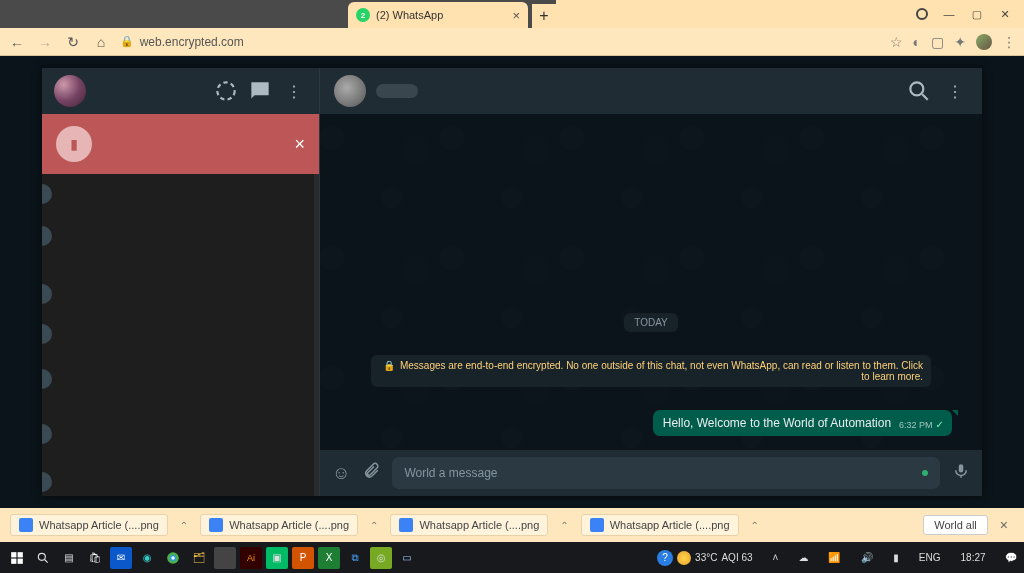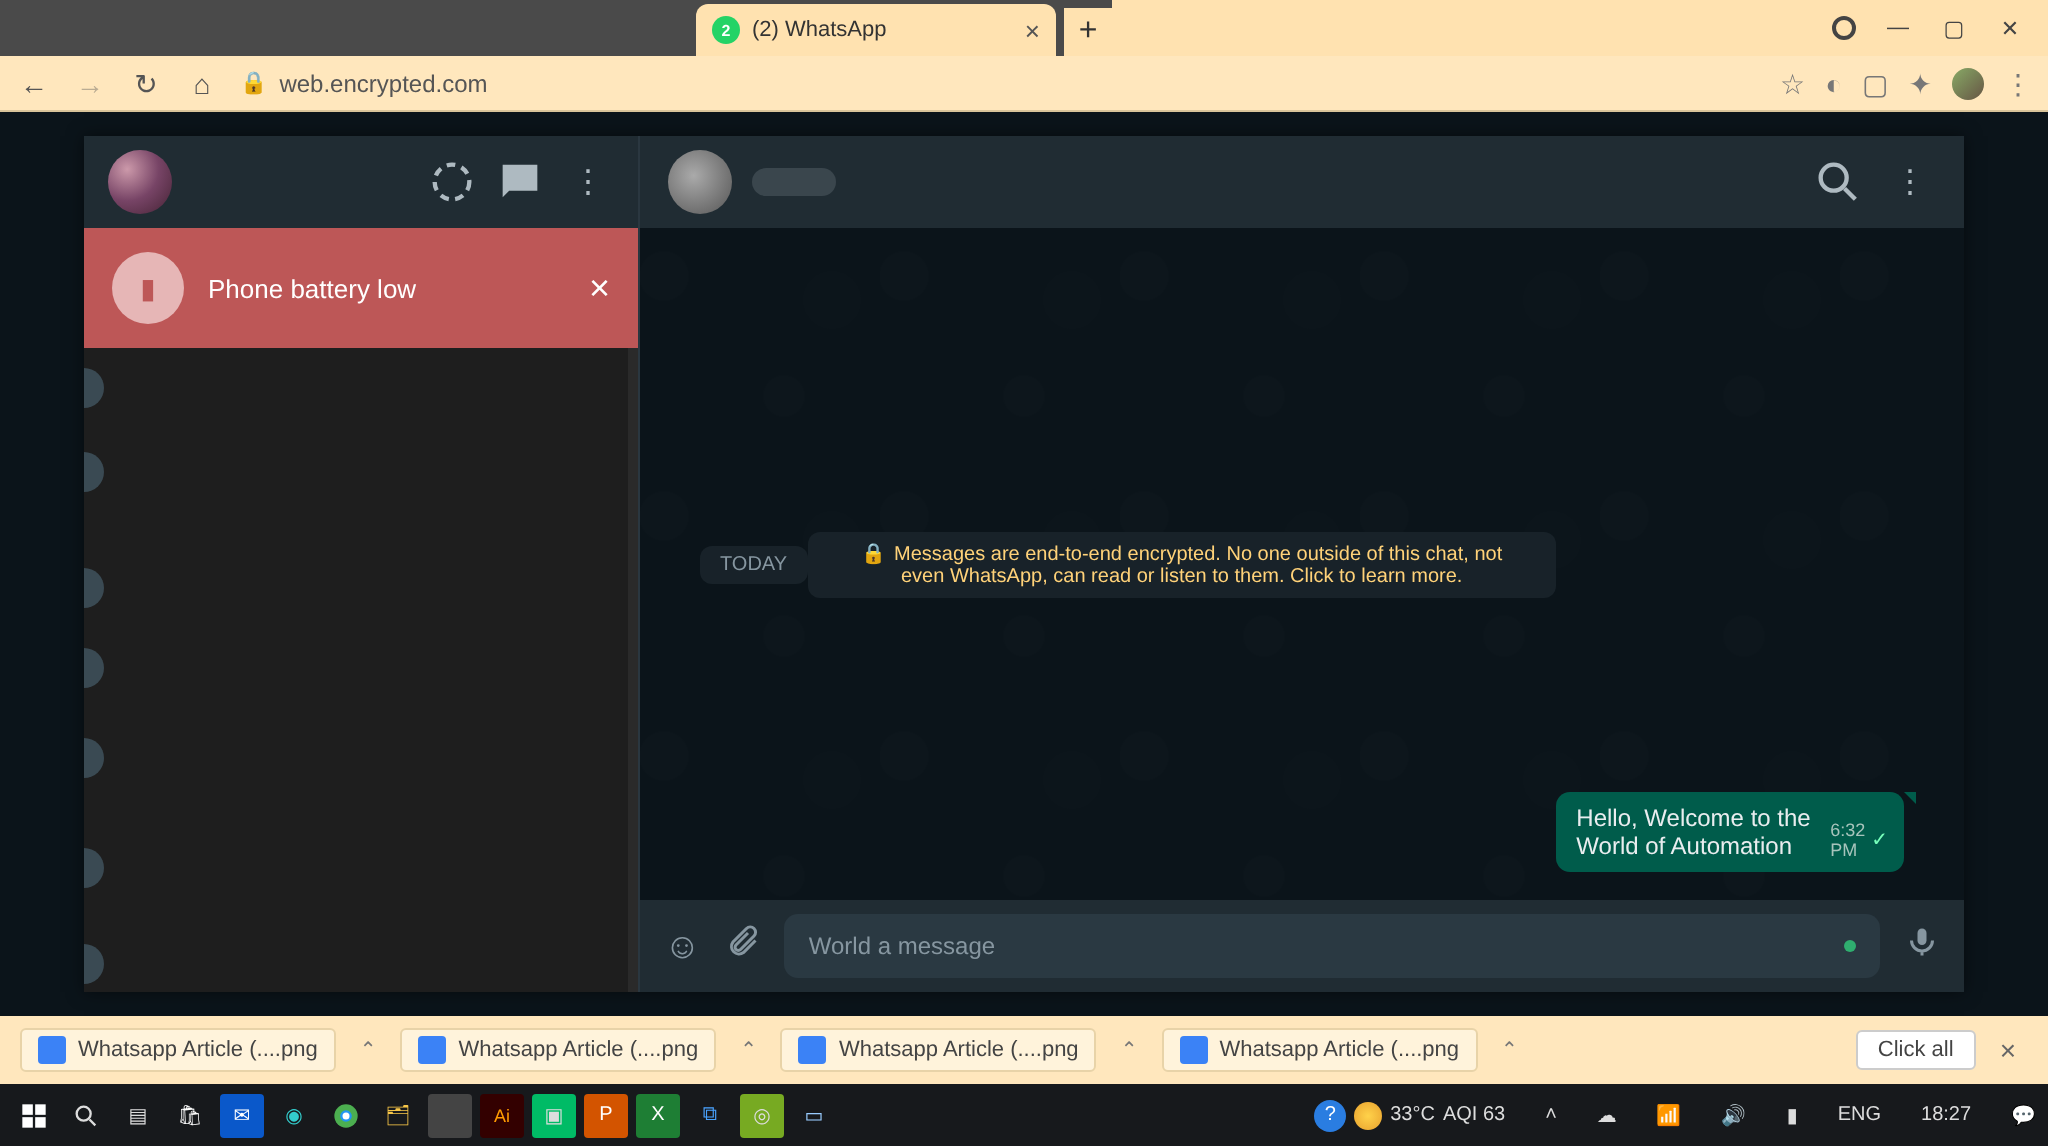--- a/index.html
+++ b/index.html
@@ -45,28 +45,28 @@
   .chatlist{flex:1;background:#1e1e1e;position:relative;overflow:hidden}
   .chatlist::after{content:"";position:absolute;right:0;top:0;width:5px;height:100%;background:#2a2a2a}
   .chat-av{width:20px;height:20px;border-radius:50%;background:#3a4a53;position:absolute;left:-10px}
 
   .conv{flex:1;display:flex;flex-direction:column;background:#0b141a}
   .conv-head{height:46px;background:#202c33;display:flex;align-items:center;padding:0 14px;gap:10px}
   .peer-av{width:32px;height:32px;border-radius:50%;background:radial-gradient(circle at 40% 40%,#aaa,#555)}
   .peer-name{width:42px;height:14px;border-radius:7px;background:#3a464d}
   .conv-head-sp{flex:1}
 
-  .msgs{flex:1;background:#0b141a;position:relative;display:flex;flex-direction:row;justify-content:flex-end;padding:14px 30px;gap:0}
+  .msgs{flex:1;background:#0b141a;position:relative;display:flex;flex-direction:column;justify-content:flex-end;padding:14px 30px;gap:23px}
   .msgs::before{content:"";position:absolute;inset:0;background:
     radial-gradient(circle at 10% 20%,rgba(255,255,255,.015) 0 12px,transparent 13px),
     radial-gradient(circle at 60% 70%,rgba(255,255,255,.015) 0 10px,transparent 11px),
     radial-gradient(circle at 80% 30%,rgba(255,255,255,.012) 0 14px,transparent 15px);
     background-size:120px 120px;opacity:.6;pointer-events:none}
   .chip{align-self:center;background:#182229;color:#8696a0;font-size:10px;padding:4px 10px;border-radius:6px;z-index:1}
-  .enc{align-self:center;background:#182229;color:#ffd279;font-size:10px;padding:5px 20px;border-radius:6px;max-width:560px;text-align:center;z-index:1;cursor:pointer}
+  .enc{align-self:center;background:#182229;color:#ffd279;font-size:10px;padding:5px 8px;border-radius:6px;max-width:560px;text-align:right;z-index:1;cursor:pointer}
   .enc .lk{margin-right:4px}
   .bubble{align-self:flex-end;background:#005c4b;color:#e9edef;font-size:12px;padding:6px 8px 6px 10px;border-radius:7px;display:flex;align-items:flex-end;gap:8px;z-index:1;position:relative}
   .bubble::after{content:"";position:absolute;right:-6px;top:0;border:6px solid transparent;border-top-color:#005c4b;border-right:0}
   .bubble .meta{font-size:9px;color:#a7c4bc;display:flex;align-items:center;gap:3px}
   .tick{color:#7fb;font-size:10px}
 
   .composer{height:46px;background:#202c33;display:flex;align-items:center;padding:0 12px;gap:12px}
   .cicon{color:#8696a0;font-size:18px;cursor:pointer}
   .input{flex:1;height:32px;background:#2a3942;border-radius:7px;display:flex;align-items:center;padding:0 12px;color:#8696a0;font-size:12px}
   .input-dot{margin-left:auto;width:6px;height:6px;border-radius:50%;background:#2fae6f}
@@ -147,21 +147,20 @@
           <svg viewBox="0 0 24 24" fill="#aebac1">
               <path d="M4 4h16v12H7l-3 3z"></path>
             </svg>
         </span>
         <span class="hicon">⋮</span>
       </div>
 
       <div class="banner">
         <div class="banner-ico">▮</div>
         <div class="banner-txt">
-          <div class="t">Phone battery low</div>
         </div>
         <span class="banner-x">×</span>
       </div>
 
       <div class="chatlist">
         <div class="chat-av" style="top:10px"></div>
         <div class="chat-av" style="top:52px"></div>
         <div class="chat-av" style="top:110px"></div>
         <div class="chat-av" style="top:150px"></div>
         <div class="chat-av" style="top:195px"></div>
@@ -236,21 +235,21 @@
       <span class="dl-ico"></span>
       <span>Whatsapp Article (....png</span>
     </div>
     <span class="dl-chev">⌃</span>
   <div class="dl-item">
       <span class="dl-ico"></span>
       <span>Whatsapp Article (....png</span>
     </div>
     <span class="dl-chev">⌃</span>
   <div class="dl-sp"></div>
-  <div class="dl-showall">Click all</div>
+  <div class="dl-showall">World all</div>
   <span class="dl-x">×</span>
 </div>
 
 <div class="taskbar">
   <span class="tb-ico">
       <svg viewBox="0 0 24 24" fill="#fff">
         <rect x="2" y="2" width="9" height="9"></rect>
         <rect x="13" y="2" width="9" height="9"></rect>
         <rect x="2" y="13" width="9" height="9"></rect>
         <rect x="13" y="13" width="9" height="9"></rect>

